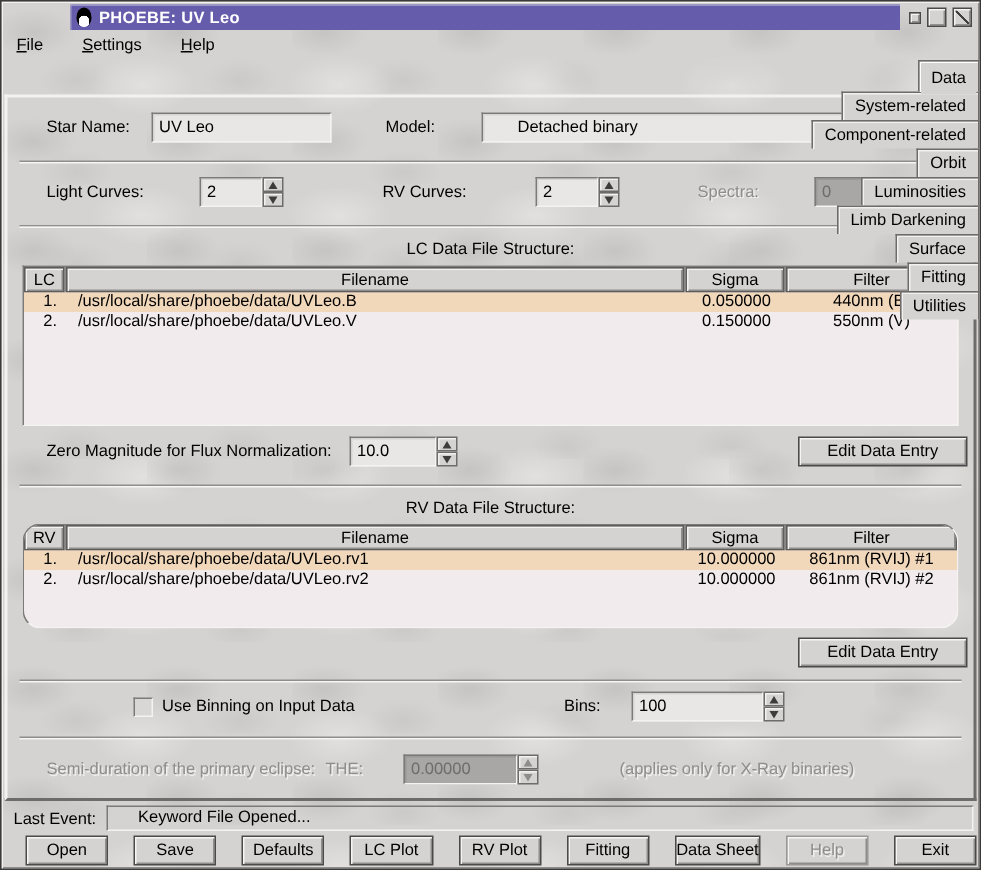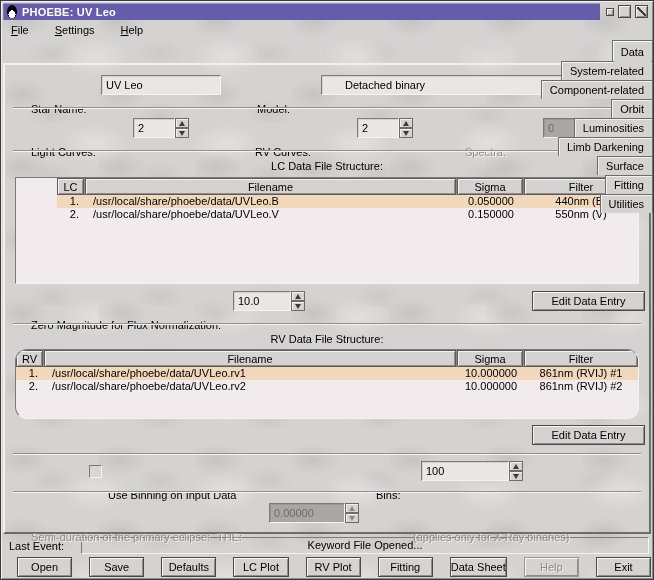--- a/index.html
+++ b/index.html
@@ -12,21 +12,21 @@
     background-image:
       radial-gradient(ellipse 46px 26px at 22% 28%, rgba(186,184,182,.55), transparent 62%),
       radial-gradient(ellipse 56px 32px at 72% 64%, rgba(235,233,231,.6), transparent 62%),
       radial-gradient(ellipse 40px 24px at 46% 86%, rgba(192,190,188,.45), transparent 62%);
     background-size:97px 73px,131px 87px,109px 61px;
     border:1px solid #3a3a3a;
     box-shadow:inset 1px 1px 0 #f2f1f0, inset -1px -1px 0 #8f8d8b;
     display:flex;flex-direction:column;position:relative;overflow:hidden;
   }
   
-  .titlerow{display:flex;align-items:stretch;height:17px;margin:2px 2px 0 2px;}
+  .titlerow{display:flex;align-items:stretch;height:17px;margin:2px 2px 0 2px;padding-left:44px;}
   .titlebar{flex:1;background:var(--titlebar,#655cab);box-shadow:inset 0 1px 0 rgba(255,255,255,.35), inset 1px 0 0 rgba(255,255,255,.2);
     color:var(--titlebar-text,#fff);display:flex;align-items:center;gap:5px;padding:0 4px;font-weight:bold;}
   .tux{width:10px;height:13px;border-radius:50% 50% 46% 46%;
     background:radial-gradient(ellipse 60% 52% at 50% 72%, #fff 0 58%, #000 60%);
     flex:0 0 auto;}
   .titlebar .t{white-space:nowrap;letter-spacing:.2px;}
   .wincontrols{display:flex;align-items:center;gap:4px;padding:0 3px 0 6px;}
   .winbtn{background:var(--base-gray,#d5d3d1);border:1px solid #4a4a4a;
     box-shadow:inset 1px 1px 0 #f4f3f2, inset -1px -1px 0 #93918f;}
   .winbtn.mini{width:8px;height:8px;}
@@ -41,21 +41,21 @@
   .tabbar{display:flex;align-items:flex-end;height:23px;padding-left:2px;position:relative;z-index:2;flex-direction:column;}
   .tab{padding:3px 8px 3px 8px;margin-right:0;background:var(--base-gray,#d5d3d1);
     border:1px solid #6e6c6a;border-bottom:none;
     box-shadow:inset 1px 1px 0 #f2f1f0;white-space:nowrap;height:19px;}
   .tab.active{height:23px;padding-top:5px;box-shadow:inset 1px 1px 0 #fff;position:relative;}
   .tab.active::after{content:"";position:absolute;left:1px;right:1px;bottom:-2px;height:3px;background:var(--base-gray,#d5d3d1);}
   
   .panel{flex:1;margin:0 2px;border:2px solid;border-color:#f2f1f0 #6e6c6a #6e6c6a #f2f1f0;position:relative;}
   .sep{position:absolute;left:8px;right:8px;height:2px;border-top:1px solid #908e8c;border-bottom:1px solid #f6f5f4;}
   .row{position:absolute;left:0;right:0;height:21px;}
-  .row .lbl{position:absolute;top:4px;white-space:nowrap;margin-top:24px;}
+  .row .lbl{position:absolute;top:4px;white-space:nowrap;}
   .dis{color:var(--disabled-text,#8e8d8b);text-shadow:1px 1px 0 #f0efee;}
   .entry{position:absolute;top:0;height:20px;line-height:18px;padding:0 4px;
     background:#e9e7e5;border:1px solid;border-color:#7c7a78 #f4f3f2 #f4f3f2 #7c7a78;
     box-shadow:inset 1px 1px 0 rgba(0,0,0,.08);overflow:hidden;white-space:nowrap;}
   .entry.disabled{background:#a9a7a5;color:#6f6d6b;text-shadow:none;}
   .spin{position:absolute;top:0;width:14px;height:20px;display:flex;flex-direction:column;}
   .spin .sp{flex:1;background:var(--base-gray,#d5d3d1);border:1px solid #6e6c6a;
     box-shadow:inset 1px 1px 0 #f2f1f0;display:flex;align-items:center;justify-content:center;padding:0;}
   .tri-up{width:0;height:0;border-left:3px solid transparent;border-right:3px solid transparent;border-bottom:5px solid #3c3c3c;}
   .tri-down{width:0;height:0;border-left:3px solid transparent;border-right:3px solid transparent;border-top:5px solid #3c3c3c;}
@@ -83,21 +83,21 @@
   .listfill{flex:1;}
   
   .btn{background:var(--base-gray,#d5d3d1);border:1px solid #4a4a4a;
     box-shadow:inset 1px 1px 0 #f6f5f4, inset -1px -1px 0 #8f8d8b;
     display:flex;align-items:center;justify-content:center;white-space:nowrap;}
   .btn.disabled{border-color:#9a9896;color:var(--disabled-text,#8e8d8b);text-shadow:1px 1px 0 #f0efee;}
   .editbtn{position:absolute;top:0;right:4px;width:113px;height:20px;}
   .checkbox{position:absolute;top:4px;width:13px;height:13px;background:#d9d7d5;
     border:1px solid;border-color:#7c7a78 #f4f3f2 #f4f3f2 #7c7a78;}
   
-  .statusrow{height:22px;display:flex;align-items:center;gap:17px;padding:2px 4px 1px 8px;text-align:center;}
+  .statusrow{height:22px;display:flex;align-items:center;gap:7px;padding:2px 4px 1px 8px;}
   .statusfield{flex:1;height:17px;line-height:15px;padding:0 20px;
     border:1px solid;border-color:#7c7a78 #f4f3f2 #f4f3f2 #7c7a78;background:transparent;white-space:nowrap;}
   .footer{display:flex;gap:17px;margin:1px 2px 2px 16px;height:20px;}
   .footer .btn{flex:1;height:20px;}
 </style>
 </head>
 <body>
 
 <div class="window">
 
@@ -172,21 +172,21 @@
             <span class="tri-up"></span>
           </span>
         <span class="sp">
             <span class="tri-down"></span>
           </span>
       </span>
     </div>
     <div class="sep" style="top:85px;"></div>
 
     <div class="sec-title" style="top:95px;">LC Data File Structure:</div>
-    <div class="dtable" style="top:112px;height:107px;padding-left:41px;">
+    <div class="dtable" style="top:112px;height:107px;">
       <div class="thead">
         <span class="th c-id">LC</span>
         <span class="th c-file">Filename</span>
         <span class="th c-sigma">Sigma</span>
         <span class="th c-filter">Filter</span>
       </div>
       <div class="tr selected">
         <span class="td c-id">1.</span>
         <span class="td c-file">/usr/local/share/phoebe/data/UVLeo.B</span>
         <span class="td c-sigma">0.050000</span>

